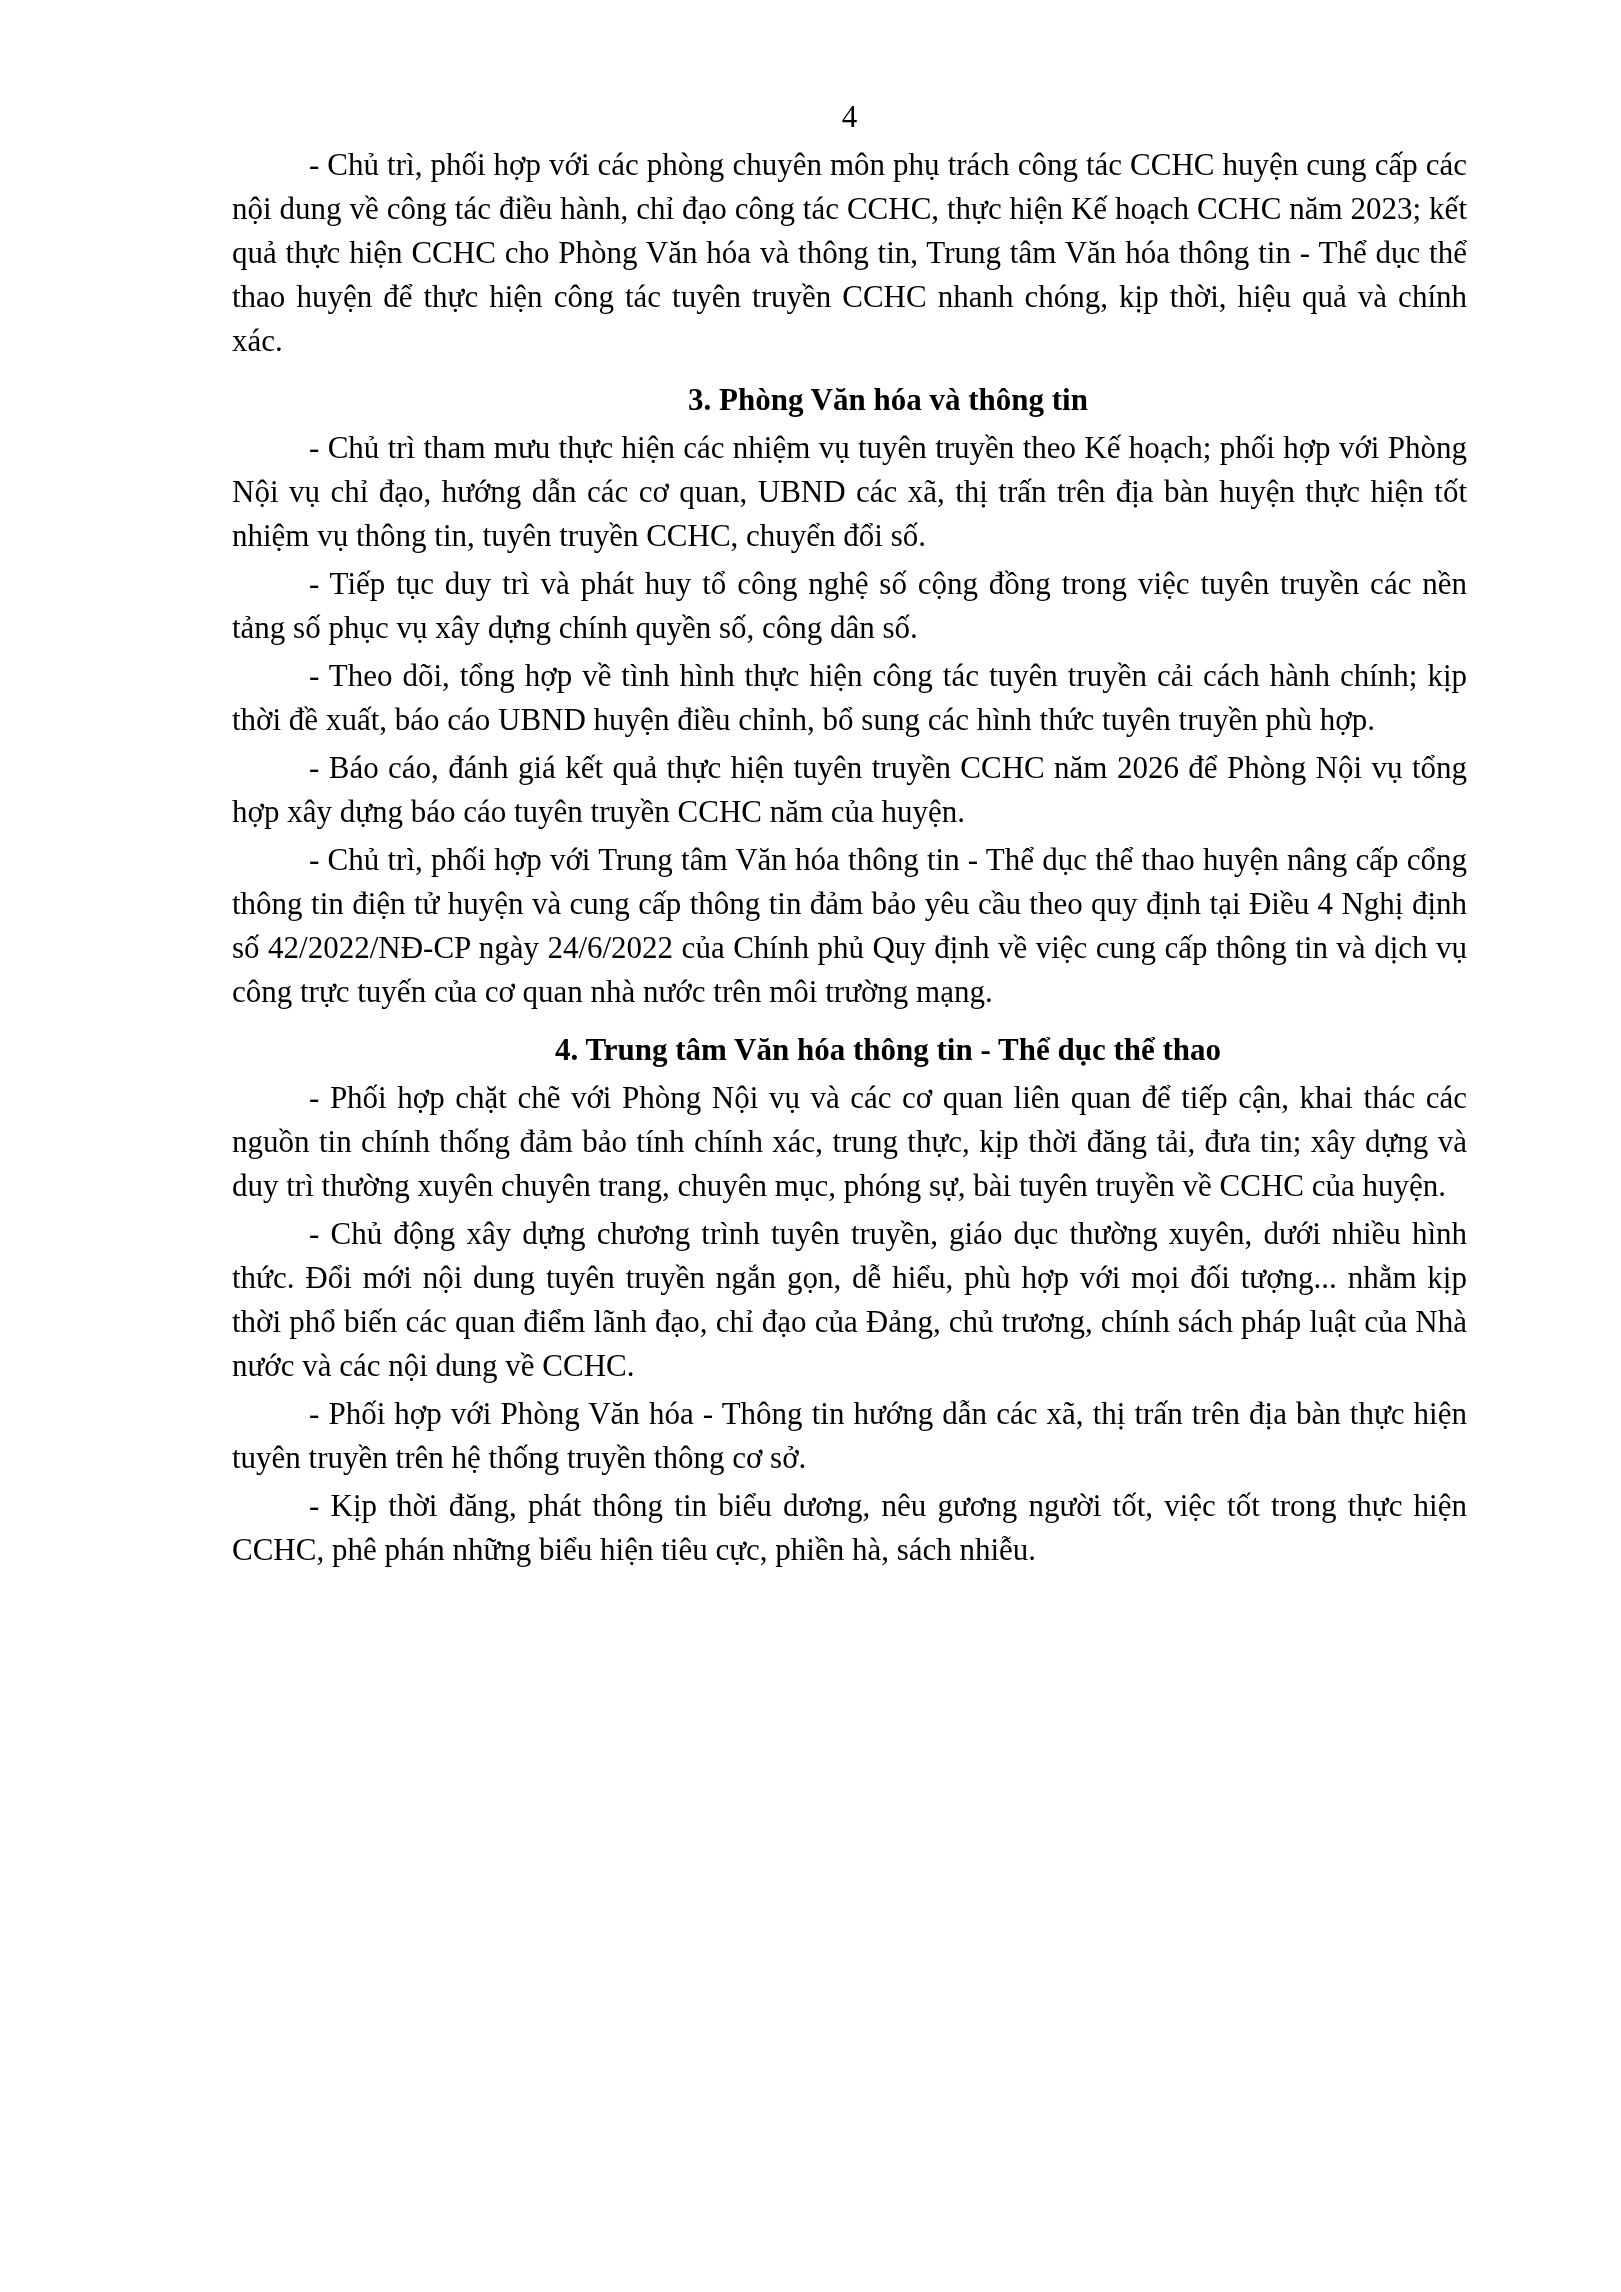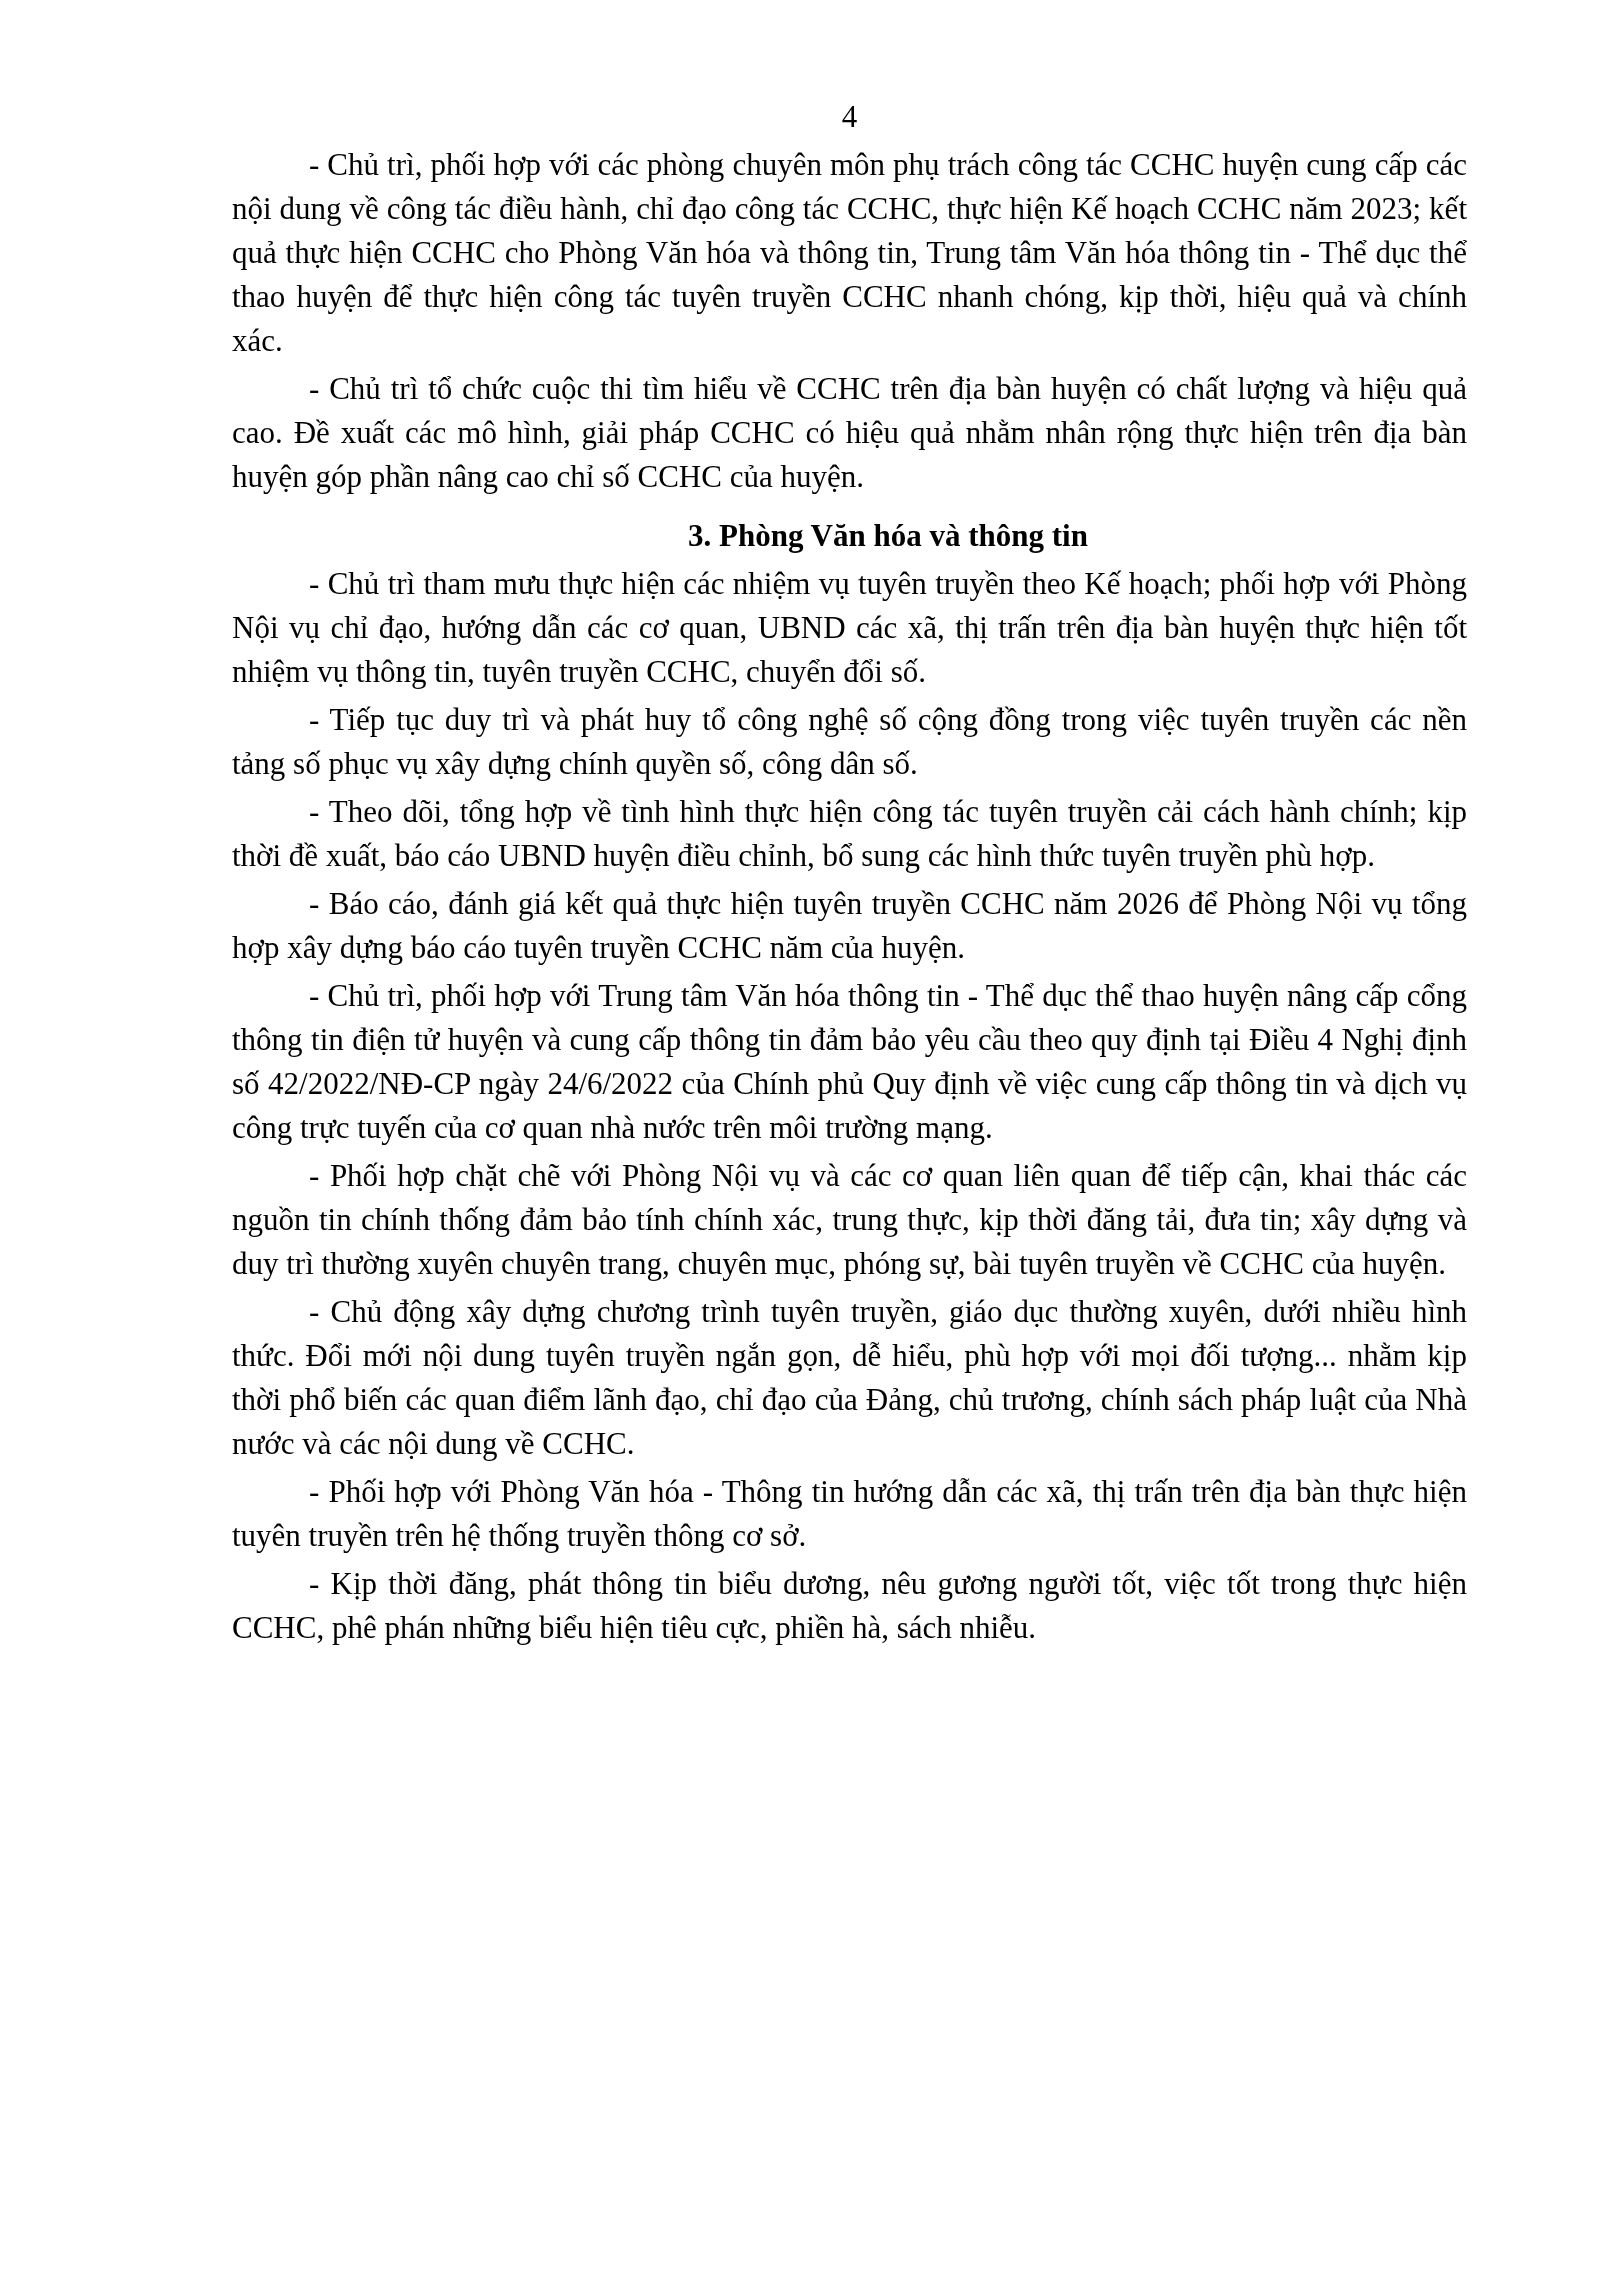--- a/index.html
+++ b/index.html
@@ -37,25 +37,25 @@
     text-align: center;
   }
 </style>
 </head>
 <body>
 
 <div class="page">
   <div class="page-number">4</div>
 
   <div class="para">- Chủ trì, phối hợp với các phòng chuyên môn phụ trách công tác CCHC huyện cung cấp các nội dung về công tác điều hành, chỉ đạo công tác CCHC, thực hiện Kế hoạch CCHC năm 2023; kết quả thực hiện CCHC cho Phòng Văn hóa và thông tin, Trung tâm Văn hóa thông tin - Thể dục thể thao huyện để thực hiện công tác tuyên truyền CCHC nhanh chóng, kịp thời, hiệu quả và chính xác.</div>
-  <div class="para">- Chủ trì tổ chức cuộc thi tìm hiểu về CCHC trên địa bàn huyện có chất lượng và hiệu quả cao. Đề xuất các mô hình, giải pháp CCHC có hiệu quả nhằm nhân rộng thực hiện trên địa bàn huyện góp phần nâng cao chỉ số CCHC của huyện.</div>
   <div class="heading">3. Phòng Văn hóa và thông tin</div>
   <div class="para">- Chủ trì tham mưu thực hiện các nhiệm vụ tuyên truyền theo Kế hoạch; phối hợp với Phòng Nội vụ chỉ đạo, hướng dẫn các cơ quan, UBND các xã, thị trấn trên địa bàn huyện thực hiện tốt nhiệm vụ thông tin, tuyên truyền CCHC, chuyển đổi số.</div>
   <div class="para">- Tiếp tục duy trì và phát huy tổ công nghệ số cộng đồng trong việc tuyên truyền các nền tảng số phục vụ xây dựng chính quyền số, công dân số.</div>
   <div class="para">- Theo dõi, tổng hợp về tình hình thực hiện công tác tuyên truyền cải cách hành chính; kịp thời đề xuất, báo cáo UBND huyện điều chỉnh, bổ sung các hình thức tuyên truyền phù hợp.</div>
   <div class="para">- Báo cáo, đánh giá kết quả thực hiện tuyên truyền CCHC năm 2026 để Phòng Nội vụ tổng hợp xây dựng báo cáo tuyên truyền CCHC năm của huyện.</div>
   <div class="para">- Chủ trì, phối hợp với Trung tâm Văn hóa thông tin - Thể dục thể thao huyện nâng cấp cổng thông tin điện tử huyện và cung cấp thông tin đảm bảo yêu cầu theo quy định tại Điều 4 Nghị định số 42/2022/NĐ-CP ngày 24/6/2022 của Chính phủ Quy định về việc cung cấp thông tin và dịch vụ công trực tuyến của cơ quan nhà nước trên môi trường mạng.</div>
+  <div class="heading">4. Trung tâm Văn hóa thông tin - Thể dục thể thao</div>
   <div class="para">- Phối hợp chặt chẽ với Phòng Nội vụ và các cơ quan liên quan để tiếp cận, khai thác các nguồn tin chính thống đảm bảo tính chính xác, trung thực, kịp thời đăng tải, đưa tin; xây dựng và duy trì thường xuyên chuyên trang, chuyên mục, phóng sự, bài tuyên truyền về CCHC của huyện.</div>
   <div class="para">- Chủ động xây dựng chương trình tuyên truyền, giáo dục thường xuyên, dưới nhiều hình thức. Đổi mới nội dung tuyên truyền ngắn gọn, dễ hiểu, phù hợp với mọi đối tượng... nhằm kịp thời phổ biến các quan điểm lãnh đạo, chỉ đạo của Đảng, chủ trương, chính sách pháp luật của Nhà nước và các nội dung về CCHC.</div>
   <div class="para">- Phối hợp với Phòng Văn hóa - Thông tin hướng dẫn các xã, thị trấn trên địa bàn thực hiện tuyên truyền trên hệ thống truyền thông cơ sở.</div>
   <div class="para">- Kịp thời đăng, phát thông tin biểu dương, nêu gương người tốt, việc tốt trong thực hiện CCHC, phê phán những biểu hiện tiêu cực, phiền hà, sách nhiễu.</div>
 </div>
 
 
 </body></html>

